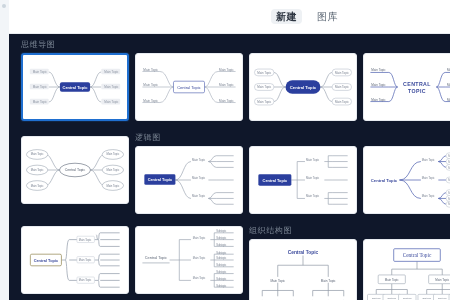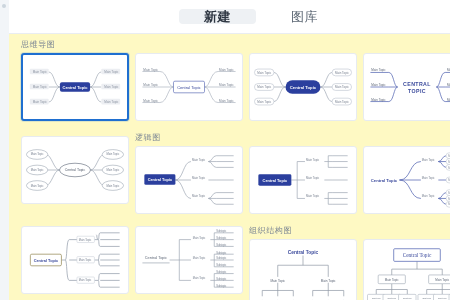--- a/index.html
+++ b/index.html
@@ -11,25 +11,25 @@
   }
   #app{position:relative;width:450px;height:300px;background:#fbfcfd;}
 
   
   .left-rail{position:absolute;left:0;top:0;width:9px;height:300px;background:#f2f5f8;border-right:1px solid #e4e9ee;}
   .rail-dot{position:absolute;left:2px;top:4px;width:4px;height:4px;border-radius:50%;background:#ccd5dd;}
 
   
   .header{position:absolute;left:9px;top:0;right:0;height:33px;background:#ffffff;border-bottom:1px solid #e9edf1;}
   .tabs{position:absolute;right:107px;top:9px;display:flex;gap:10px;align-items:center;}
-  .tab{font-size:13px;color:#5b6673;padding:2px 25px;border-radius:4px;letter-spacing:.5px;line-height:11px;white-space:nowrap;}
+  .tab{font-size:10px;color:#5b6673;padding:2px 5px;border-radius:4px;letter-spacing:.5px;line-height:11px;white-space:nowrap;}
   .tab.active{background:#eef1f4;color:#2e3642;font-weight:bold;}
 
   
-  .content{position:absolute;left:9px;top:34px;right:0;bottom:0;background:#fef9c3;overflow:hidden;}
+  .content{position:absolute;left:9px;top:34px;right:0;bottom:0;background:#0f172a;overflow:hidden;}
 
   .section{position:absolute;}
   .sec-title{font-size:8px;color:#7b8694;letter-spacing:.6px;margin-bottom:3px;line-height:10px;white-space:nowrap;}
 
   .row{display:flex;gap:6px;}
   .card{
     width:108px;height:68px;background:#ffffff;border:1px solid #e7ebf0;border-radius:3px;
     box-sizing:border-box;position:relative;overflow:hidden;
   }
   .card.sel{border:2px solid #1f6fd0;box-shadow:0 0 0 1px rgba(31,111,208,.15);}

